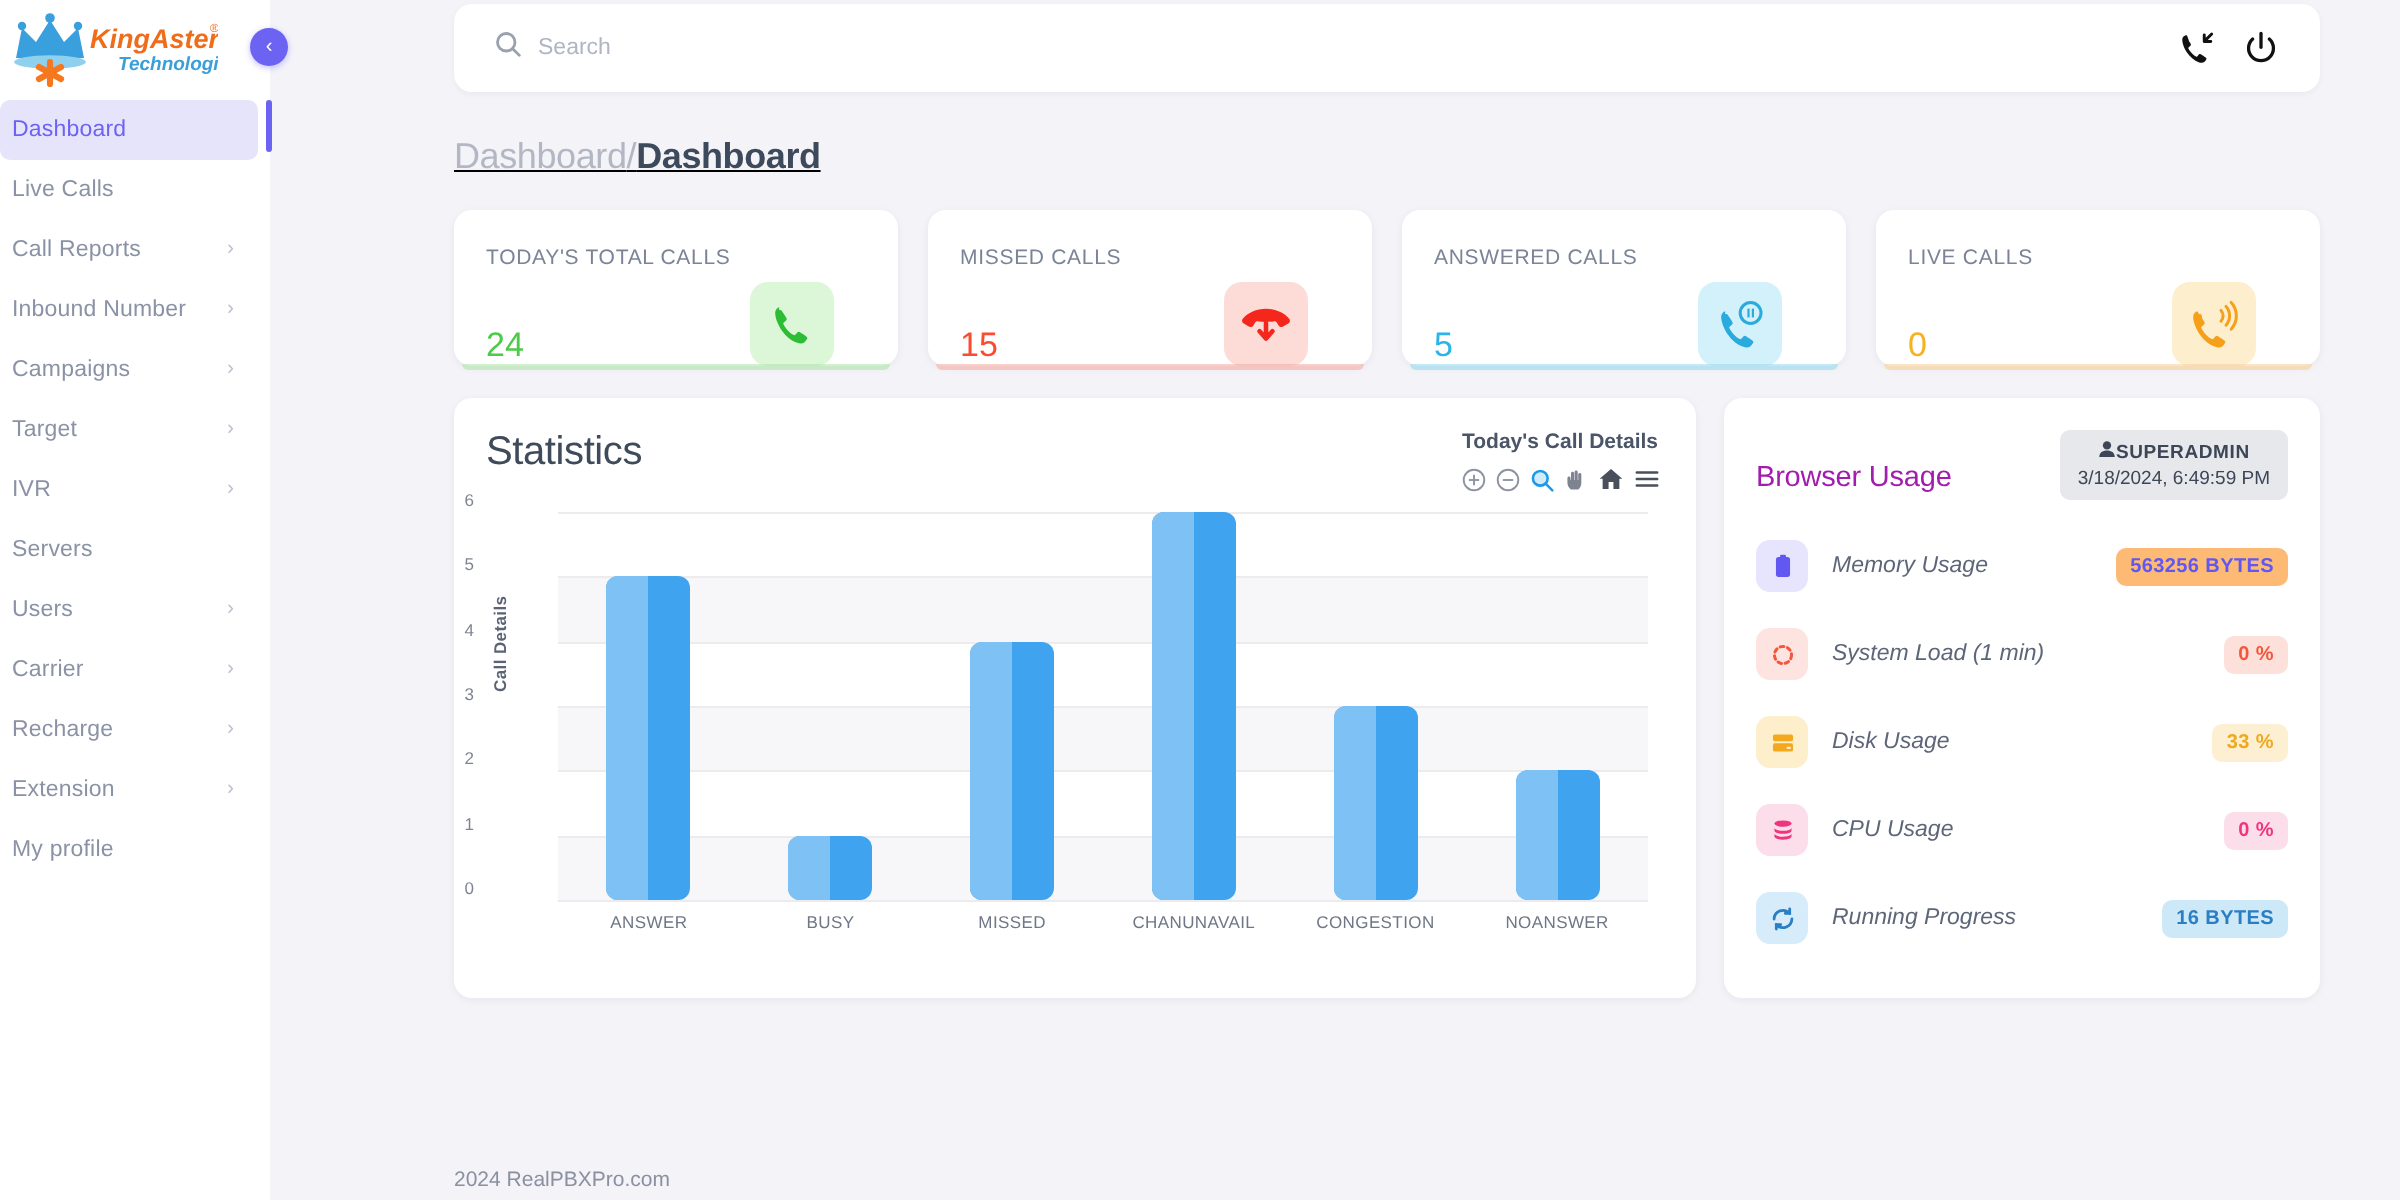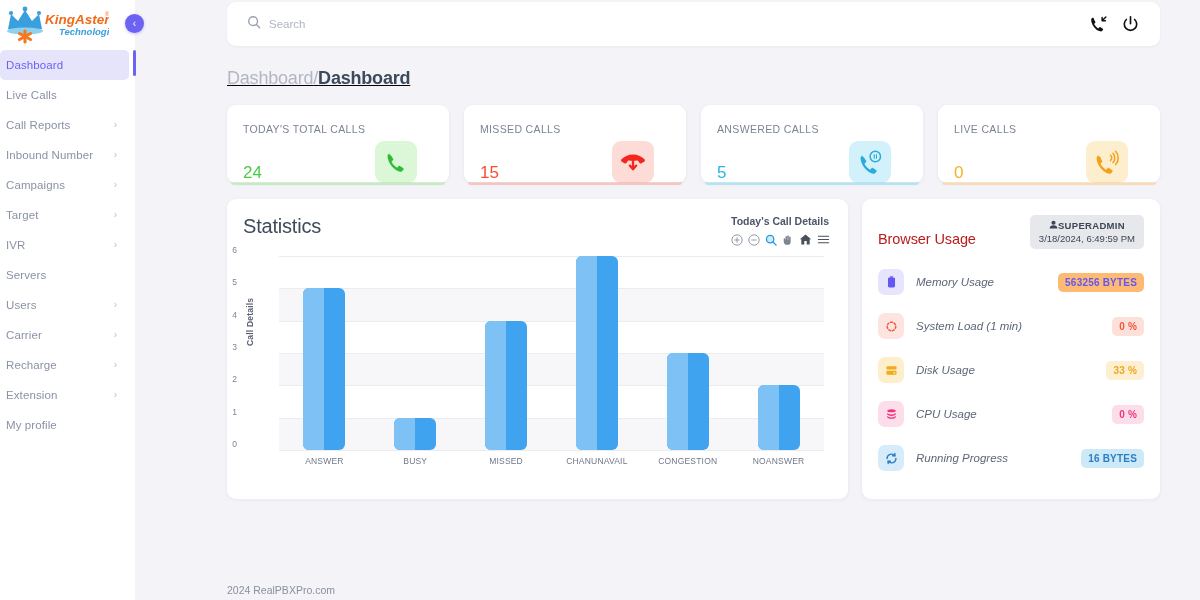--- a/index.html
+++ b/index.html
@@ -137,21 +137,21 @@
   }
   .bar::before {
     content: ""; position: absolute; left: 0; top: 0; bottom: 0; width: 50%;
     background: #7ec2f5;
   }
   .xlabels { position: absolute; left: 36px; right: 6px; top: 206px; display: flex; }
   .xlabel { flex: 1; text-align: center; font-size: 8.5px; color: #6f7786; letter-spacing: .2px; }
 
   
   .bu-head { display: flex; justify-content: space-between; align-items: flex-start; }
-  .bu-title { font-size: 14.5px; color: #b91c1c; margin-top: 16px; letter-spacing: -.1px; }
+  .bu-title { font-size: 14.5px; color: #a21caf; margin-top: 16px; letter-spacing: -.1px; }
   .bu-badge {
     background: #e7e8ec; border-radius: 5px; padding: 5px 9px; text-align: center;
   }
   .bu-user { font-size: 9.5px; color: #3d4656; font-weight: bold; letter-spacing: .3px; display: flex; align-items: center; gap: 0; justify-content: center; }
   .bu-time { font-size: 9.5px; color: #3d4656; margin-top: 2px; }
   .bu-list { margin-top: 18px; }
   .bu-row { display: flex; align-items: center; height: 30px; margin-bottom: 14px; }
   .bu-ic {
     width: 26px; height: 26px; border-radius: 7px; flex: 0 0 26px;
     display: flex; align-items: center; justify-content: center; margin-right: 12px;

